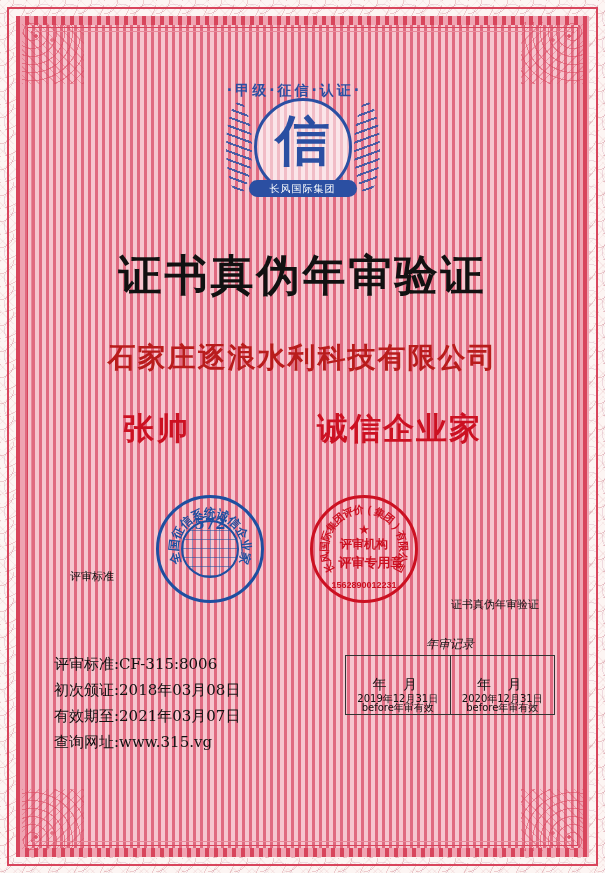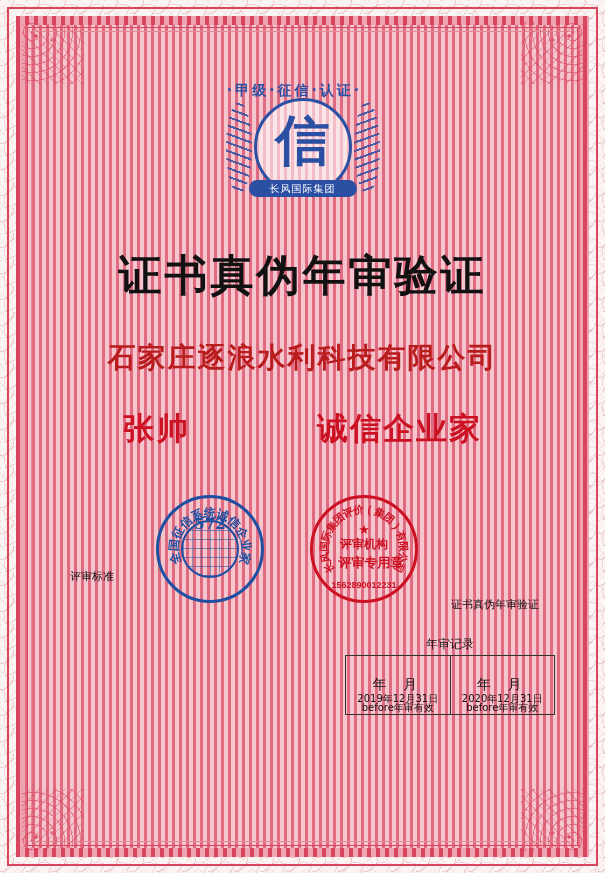--- a/index.html
+++ b/index.html
@@ -370,20 +370,21 @@
     right: 10px;
     top: 600px;
     width: 210px;
   }
   .review-title {
     text-align: center;
     font-size: 12px;
     color: #111;
     margin-bottom: 2px;
     font-family: "DejaVu Sans", sans-serif;
+    font-style: italic;
   }
   .review-table {
     width: 100%;
     border-collapse: collapse;
     table-layout: fixed;
   }
   .review-table td {
     border: 1px solid #333;
     height: 56px;
     vertical-align: bottom;
@@ -525,20 +526,26 @@
             <span style="font-size: 10.5px; top: -46px;">公</span>
           </div>
           <div class="arc-char" style="transform: rotate(118deg); color: rgb(204, 17, 34);">
             <span style="font-size: 10.5px; top: -46px;">司</span>
           </div>
         </div>
 
       <div class="qr-caption">证书真伪年审验证</div>
     </div>
 
+    <div class="info-list">
+      <div>评审标准:CF-315:8006</div>
+      <div>初次颁证:2018年03月08日</div>
+      <div>有效期至:2021年03月07日</div>
+      <div>查询网址:www.315.vg</div>
+    </div>
 
     <div class="review-box">
       <div class="review-title">年审记录</div>
       <table class="review-table">
         <tbody>
             <tr>
           <td>
             <div class="cell-ym">年  月</div>
             <span class="cell-note">2019年12月31日before年审有效</span>
           </td>

